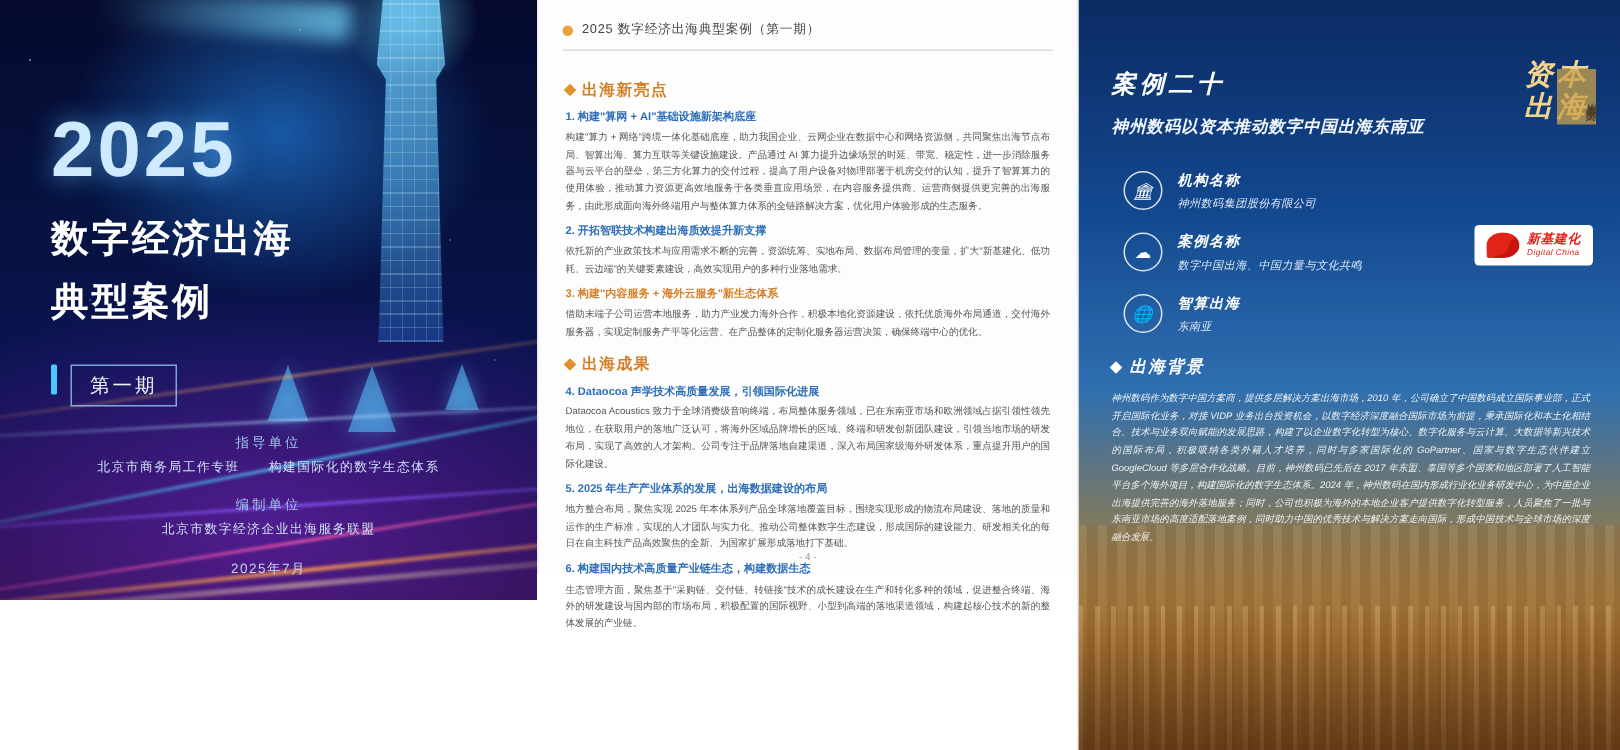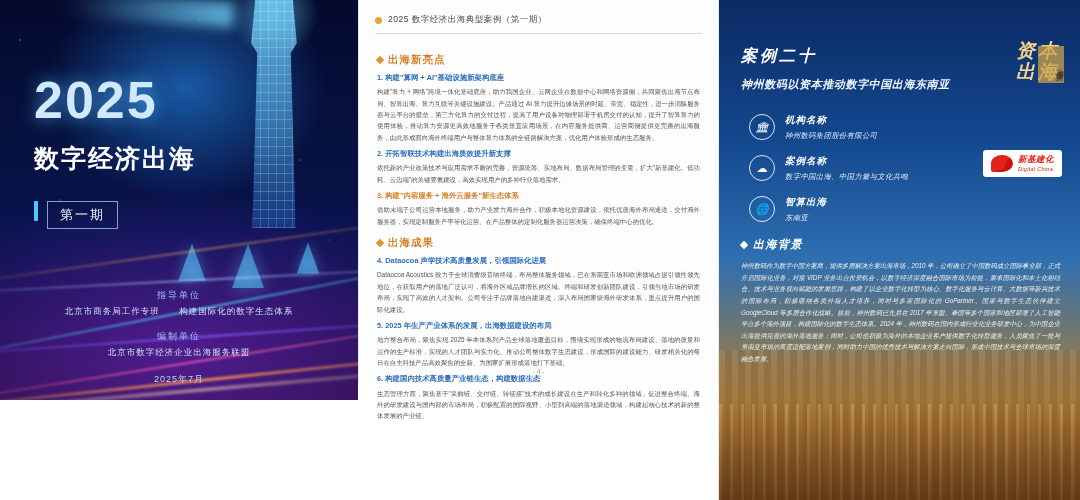--- a/index.html
+++ b/index.html
@@ -153,20 +153,21 @@
         <div class="trail t4"></div>
       <div class="trail t3"></div>
         <div class="trail t2"></div>
         <div class="trail t1"></div>
         <div class="trail t7"></div>
     </div>
 
     <div class="cover-inner">
       <div class="c-year">2025</div>
       <div class="c-title1">数字经济出海</div>
+      <div class="c-title2">典型案例</div>
       <div class="c-issue">
         <div class="bar"></div>
         <div class="box">第一期</div>
       </div>
     </div>
 
     <div class="cover-foot">
       <div class="cf-label">指导单位</div>
       <div class="cf-row">
         <span>北京市商务局工作专班</span>

